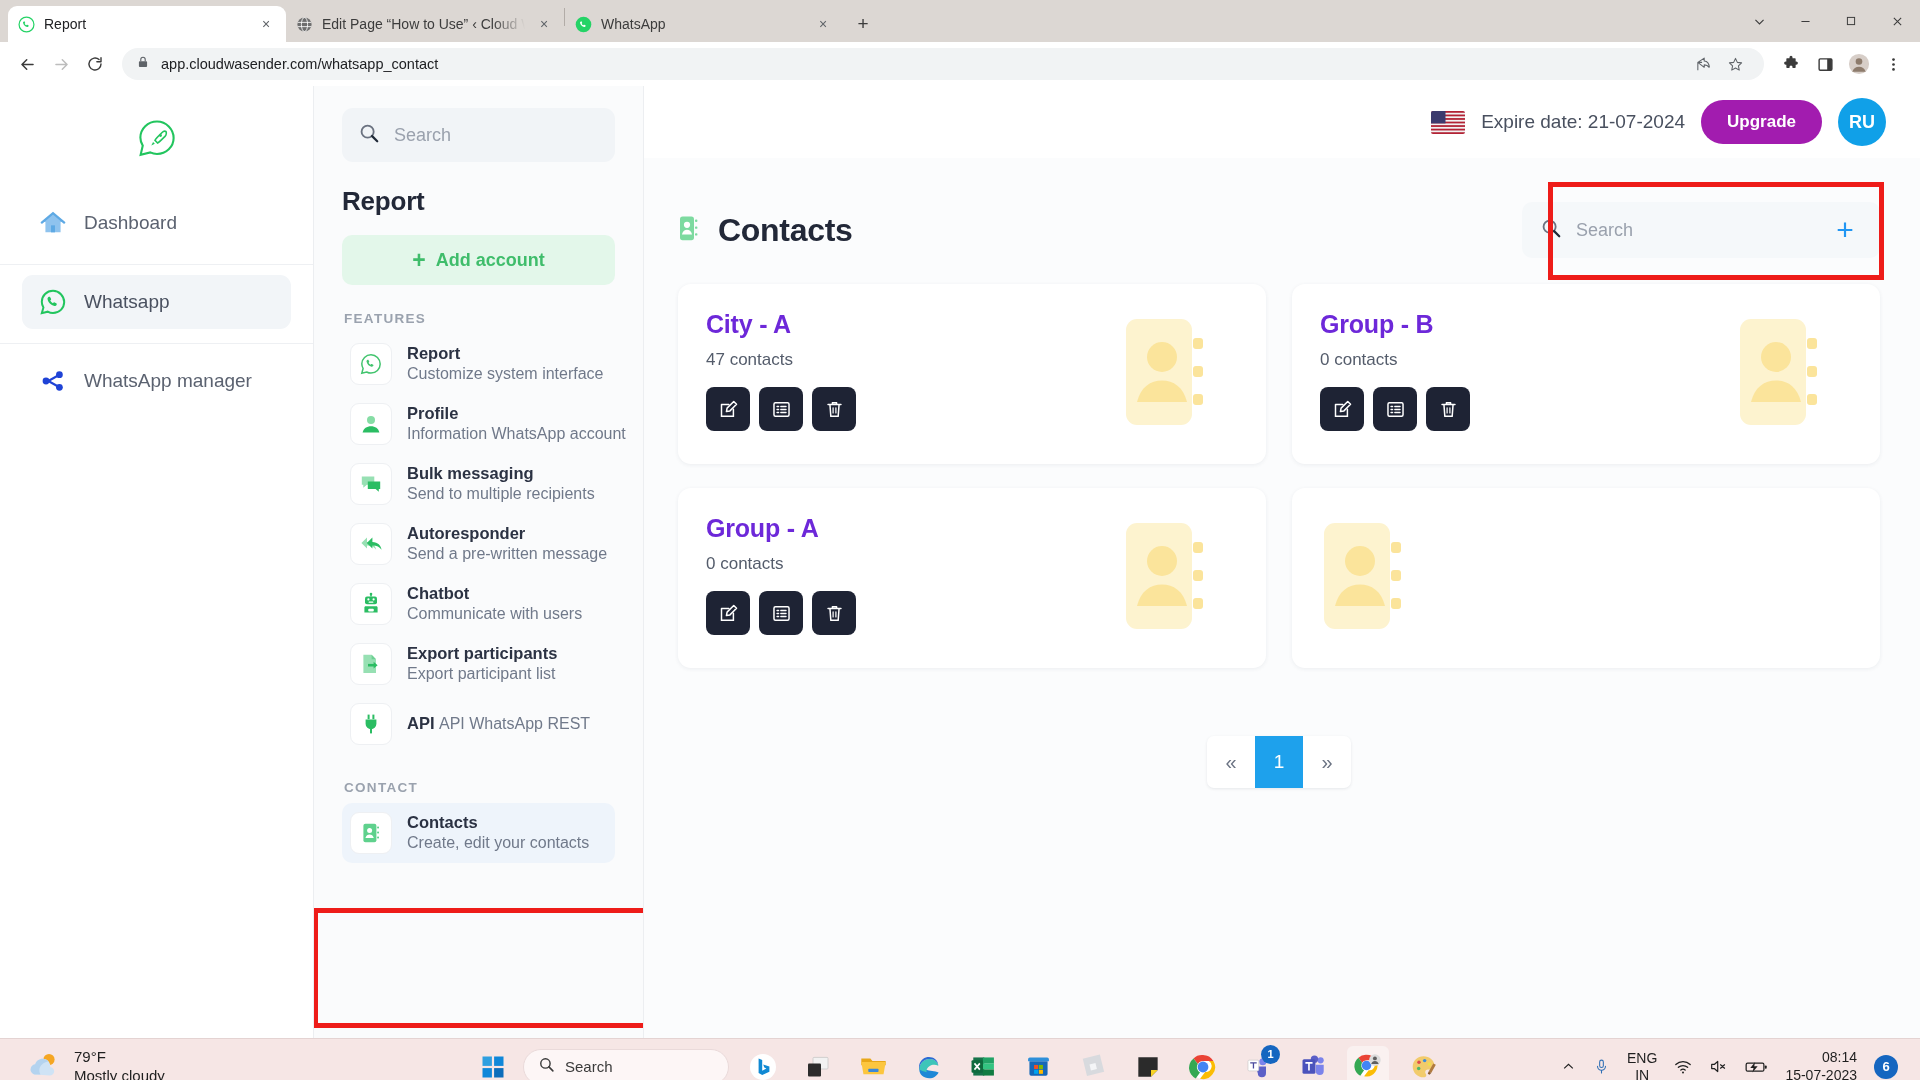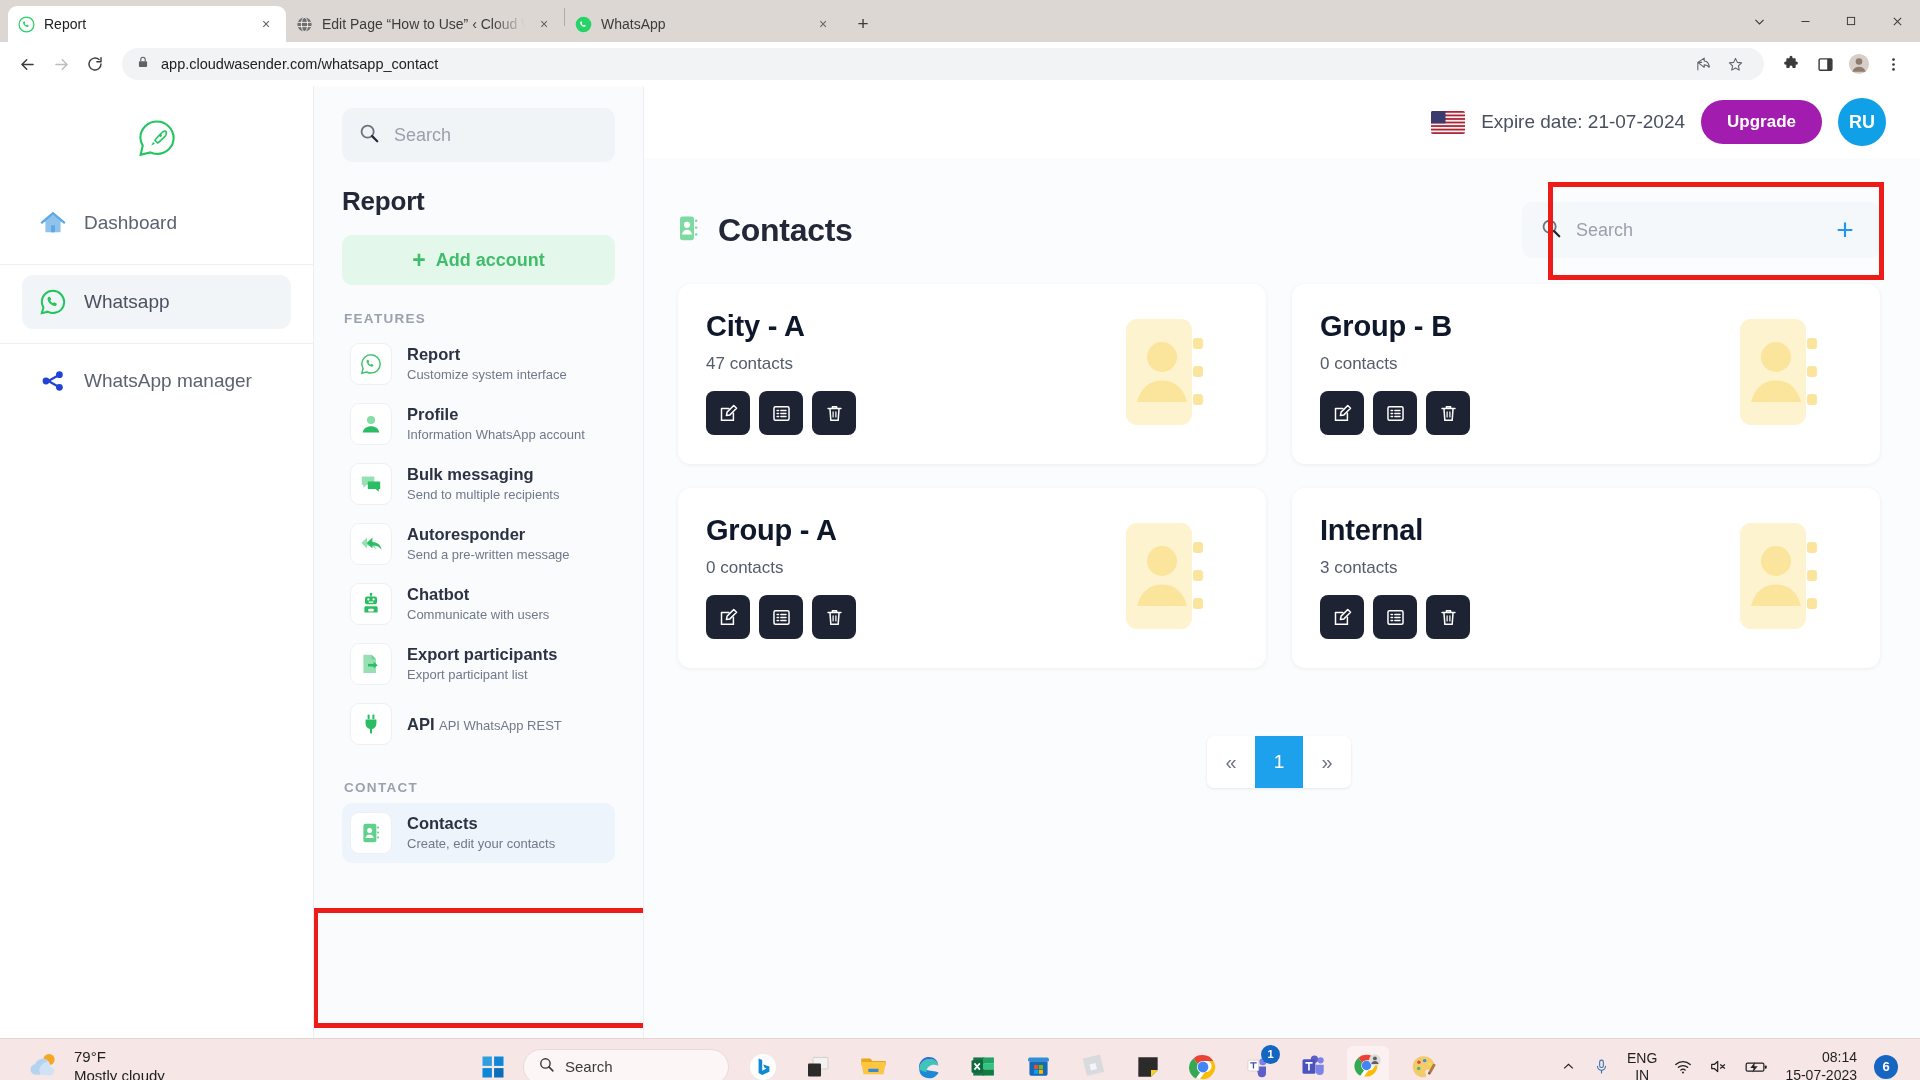--- a/index.html
+++ b/index.html
@@ -130,21 +130,21 @@
     padding: 9px 8px; border-radius: 10px;
   }
   .feature-item.selected { background: #eef4fb; justify-content: center; }
   .feature-ico {
     width: 42px; height: 42px; flex: 0 0 42px; border-radius: 9px;
     background: #ffffff; border: 1px solid #eef0f3;
     display: flex; align-items: center; justify-content: center;
   }
   .feature-text { min-width: 0; }
   .feature-title { font-size: 16.5px; font-weight: 700; color: #2b3243; line-height: 1.25; }
-  .feature-sub { font-size: 13px; color: #70798a; line-height: 1.3; white-space: nowrap; }
+  .feature-sub { font-size: 16px; color: #70798a; line-height: 1.3; white-space: nowrap; }
 
   
   .annot-box {
     position: absolute; border: 5px solid #ee1c19;
     pointer-events: none; z-index: 40;
   }
 
   
   #main { flex: 1; background: #fbfcfd; display: flex; flex-direction: column; min-width: 0; }
   #topbar {
@@ -189,21 +189,21 @@
   #cards-grid {
     display: grid; grid-template-columns: 1fr 1fr;
     gap: 24px 26px; margin-top: 8px;
   }
   .contact-card {
     background: #ffffff; border-radius: 13px; height: 180px;
     box-shadow: 0 1px 4px rgba(35,45,70,0.07);
     padding: 26px 28px; display: flex; justify-content: space-between;
     position: relative; overflow: hidden;
   }
-  .card-name { font-size: 29px; font-weight: 700; color: #0f172a; letter-spacing: -0.2px; }
+  .card-name { font-size: 25px; font-weight: 700; color: #6d28d9; letter-spacing: -0.2px; }
   .card-count { font-size: 17px; color: #545c6b; margin-top: 11px; }
   .card-actions { display: flex; gap: 9px; margin-top: 17px; }
   .card-btn {
     width: 44px; height: 44px; border-radius: 8px; background: #1e2334;
     display: flex; align-items: center; justify-content: center;
   }
   .card-illus { align-self: center; margin-right: 24px; }
 
   #pagination { display: flex; justify-content: center; margin-top: 68px; }
   #pager {
@@ -770,45 +770,20 @@
                 <circle cx="40" cy="41" r="15" fill="#fbe49b"></circle>
                 <path d="M15 86c3.8-15 13.4-21.5 25-21.5S61.2 71 65 86z" fill="#fbe49b"></path>
                 <rect x="71" y="22" width="10" height="11" rx="3" fill="#fbe49b"></rect>
                 <rect x="71" y="50" width="10" height="11" rx="3" fill="#fbe49b"></rect>
                 <rect x="71" y="78" width="10" height="11" rx="3" fill="#fbe49b"></rect>
               </svg>
           </div>
         </div>
 
         <div class="contact-card">
-          <div>
-            <div class="card-name">Internal</div>
-            <div class="card-count">3 contacts</div>
-            <div class="card-actions">
-              <span class="card-btn">
-                <svg width="21" height="21" viewBox="0 0 24 24">
-                    <path d="M4 6.2h8.4M4 6.2v13.6h13.6v-8.2" fill="none" stroke="#fff" stroke-width="1.7" stroke-linecap="round"></path>
-                    <path d="M13.6 13.6l-4 .8.8-4 7.6-7.6 3.2 3.2z" fill="none" stroke="#fff" stroke-width="1.7" stroke-linejoin="round"></path>
-                  </svg>
-              </span>
-              <span class="card-btn">
-                <svg width="21" height="21" viewBox="0 0 24 24">
-                    <rect x="3.4" y="4.4" width="17.2" height="15.2" rx="1.7" fill="none" stroke="#fff" stroke-width="1.7"></rect>
-                    <path d="M7 8.6h1.6M7 12h1.6M7 15.4h1.6" stroke="#fff" stroke-width="1.8" stroke-linecap="round"></path>
-                    <path d="M11.2 8.6h6M11.2 12h6M11.2 15.4h6" stroke="#fff" stroke-width="1.5" stroke-linecap="round"></path>
-                  </svg>
-              </span>
-              <span class="card-btn">
-                <svg width="21" height="21" viewBox="0 0 24 24">
-                    <path d="M4.6 6.4h14.8M9.6 6.4V4.2h4.8v2.2M6.8 6.4l1 13.4h8.4l1-13.4" fill="none" stroke="#fff" stroke-width="1.7" stroke-linecap="round" stroke-linejoin="round"></path>
-                    <path d="M10.4 10v6M13.6 10v6" stroke="#fff" stroke-width="1.4" stroke-linecap="round"></path>
-                  </svg>
-              </span>
-            </div>
-          </div>
           <div class="card-illus">
             <svg width="92" height="112" viewBox="0 0 92 112">
                 <rect x="4" y="3" width="66" height="106" rx="11" fill="#fdf3cf"></rect>
                 <circle cx="40" cy="41" r="15" fill="#fbe49b"></circle>
                 <path d="M15 86c3.8-15 13.4-21.5 25-21.5S61.2 71 65 86z" fill="#fbe49b"></path>
                 <rect x="71" y="22" width="10" height="11" rx="3" fill="#fbe49b"></rect>
                 <rect x="71" y="50" width="10" height="11" rx="3" fill="#fbe49b"></rect>
                 <rect x="71" y="78" width="10" height="11" rx="3" fill="#fbe49b"></rect>
               </svg>
           </div>

